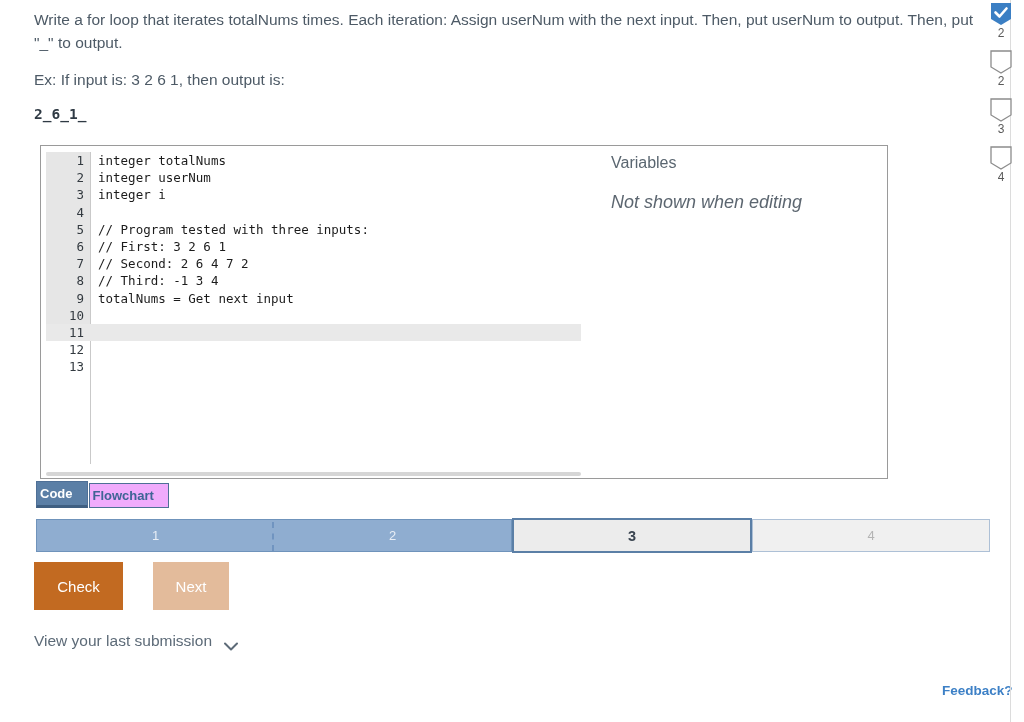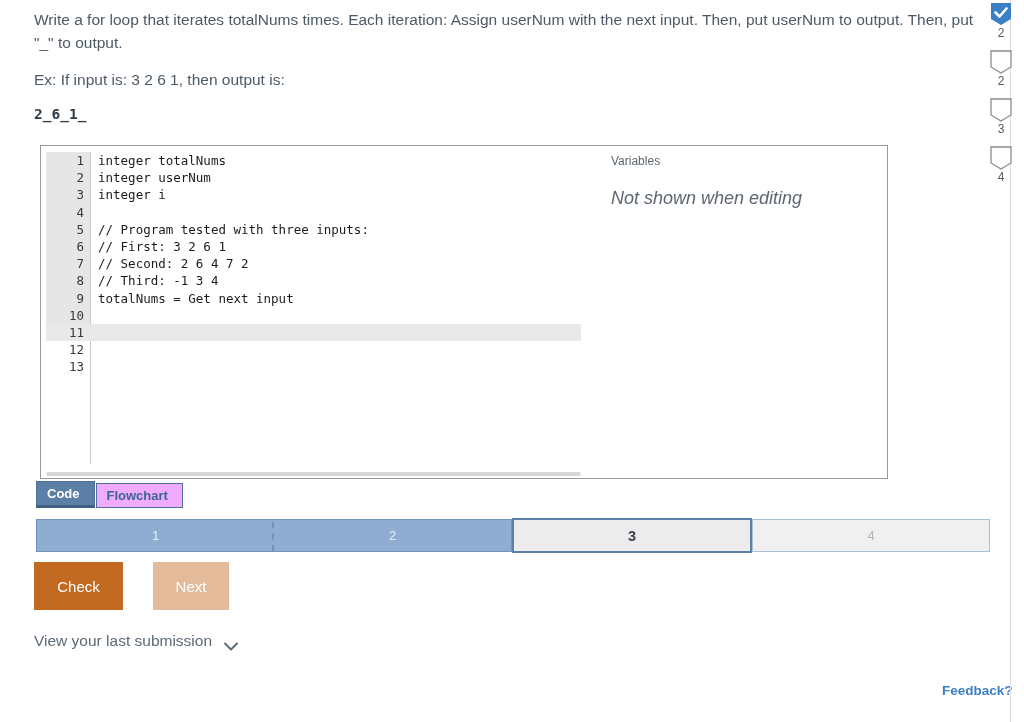--- a/index.html
+++ b/index.html
@@ -124,42 +124,42 @@
   }
 
   
   .vars-panel {
     position: absolute;
     left: 570px;
     top: 8px;
     width: 260px;
   }
   .vars-title {
-    font-size: 12px;
+    font-size: 16px;
     color: #5a6670;
     margin-bottom: 20px;
   }
   .vars-note {
     font-size: 18px;
     font-style: italic;
     color: #5c6670;
   }
 
   
   .tabs {
     position: absolute;
     left: 10px;
     top: 481px;
     display: flex;
     align-items: flex-end;
   }
   .tab {
     font-size: 13px;
     font-weight: bold;
-    padding: 6px 14px 7px 10px;
+    padding: 6px 14px 7px 3px;
     border: 1px solid #4e6f96;
     box-sizing: border-box;
     height: 25px;
     line-height: 12px;
   }
   .tab.active {
     background: #5b7fa6;
     color: #ffffff;
     border-bottom: 3px solid #3f5f82;
     height: 27px;

